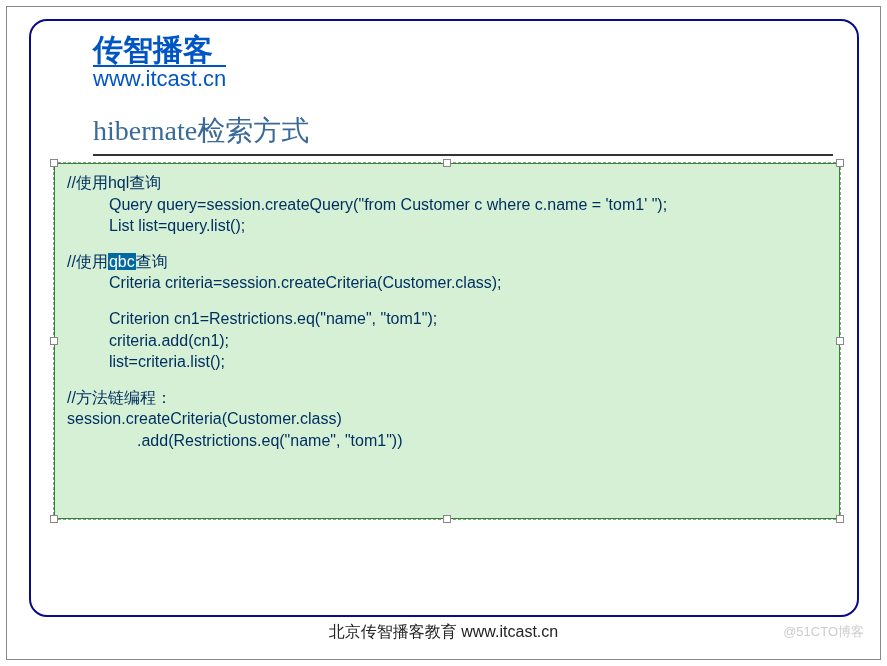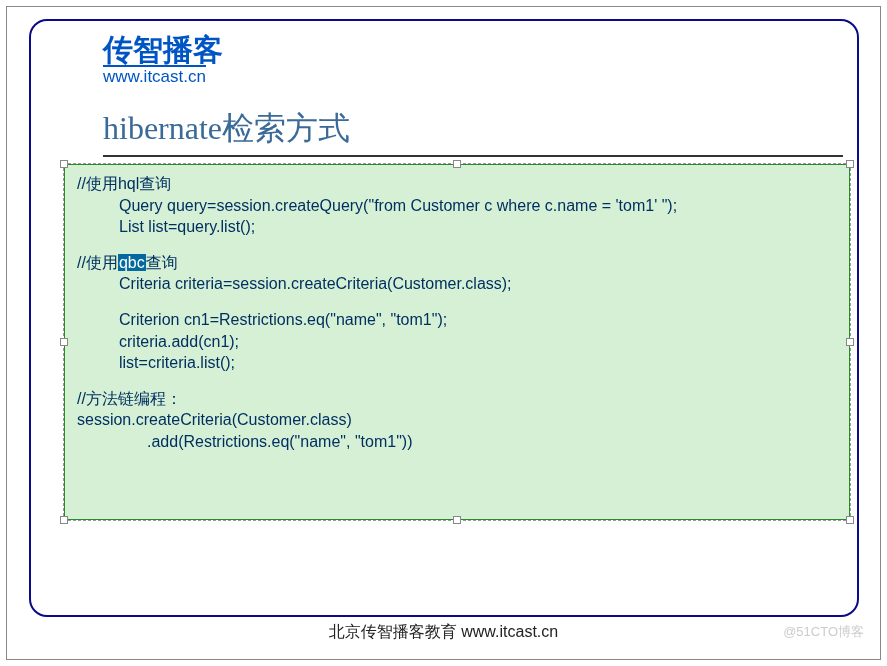--- a/index.html
+++ b/index.html
@@ -20,48 +20,48 @@
   }
   .slide {
     position: absolute;
     left: 22px;
     top: 12px;
     width: 830px;
     height: 598px;
     border: 2px solid #0a0a8a;
     border-radius: 18px;
     background: #fff;
-    padding: 14px 22px 10px 32px;
+    padding: 14px 22px 10px 22px;
   }
   .header-row {
     display: flex;
     align-items: center;
     gap: 12px;
     margin-left: 40px;
   }
   .brand-logo {
     display: flex; flex-direction: column; align-items: flex-start;
     line-height: 1;
   }
   .brand-top {
     font-size: 30px; font-weight: 700; color: #0055c4;
     letter-spacing: 0px;
     display: flex; align-items: center;
   }
-  .brand-url { font-size: 17px; color: #0055c4; border-top: 2px solid #0055c4; padding-top:1px; }
+  .brand-url { font-size: 22px; color: #0055c4; border-top: 2px solid #0055c4; padding-top:1px; }
   .header-tagline {
     color: #e60000;
     font-size: 31px;
     font-weight: 400;
     letter-spacing: 1px;
   }
   .slide-title {
     margin: 22px 0 4px 40px;
     color: #3a6a98;
-    font-size: 32px;
+    font-size: 28px;
     font-family: Verdana, "SimSun", serif;
     font-weight: 400;
   }
   .title-rule {
     margin-left: 40px;
     width: 740px;
     border: none;
     border-top: 2px solid #333;
   }
   .subhead-row {

